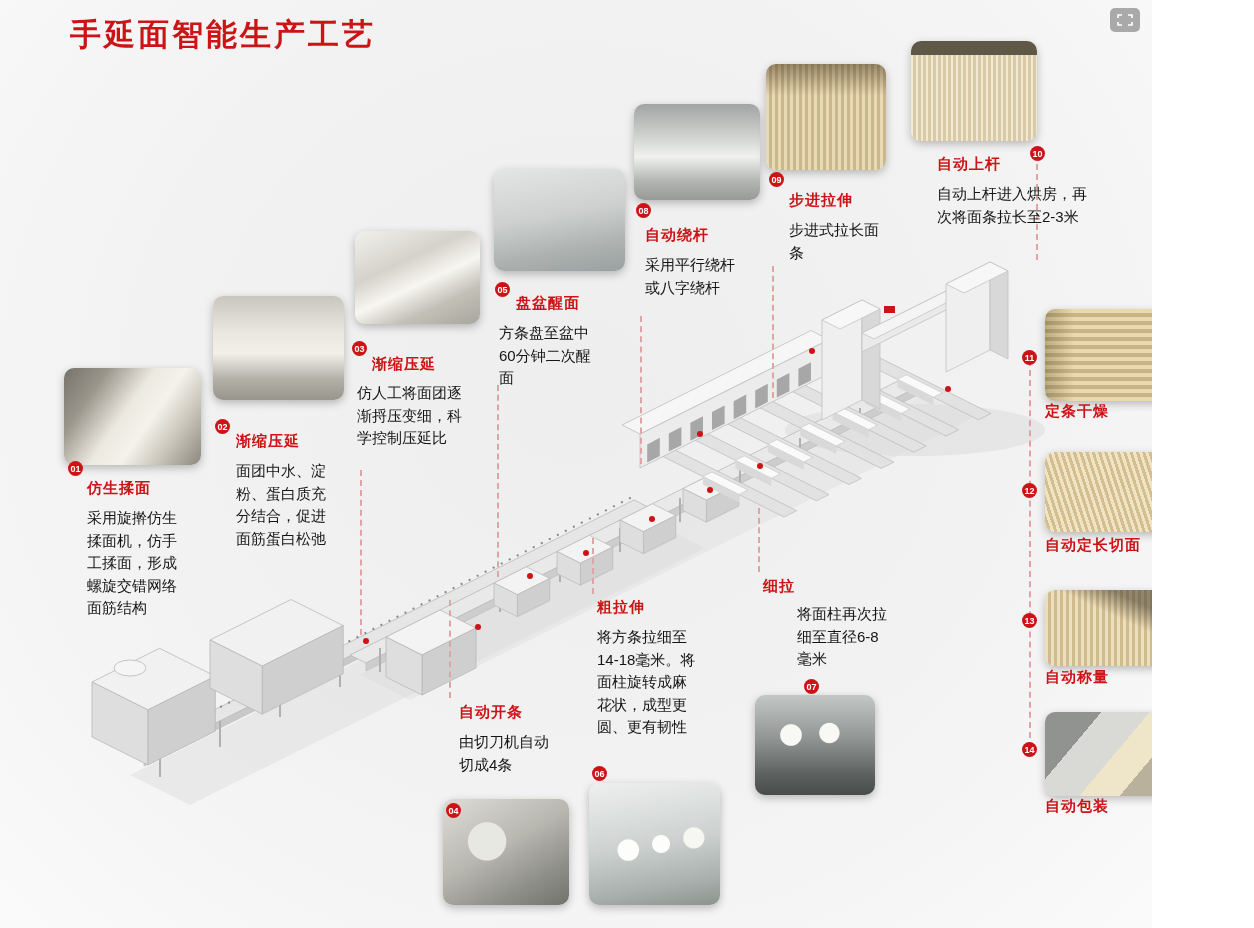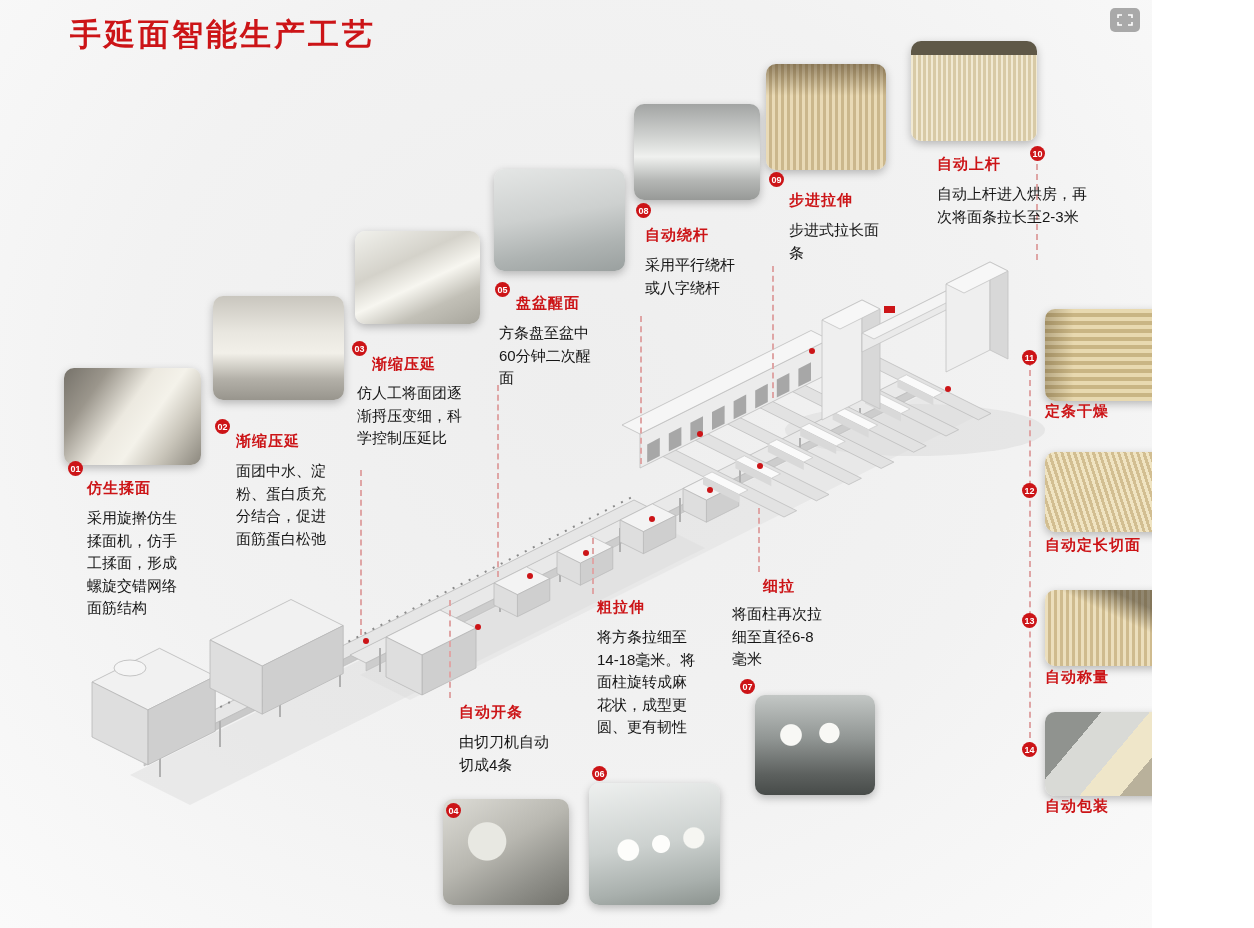--- a/index.html
+++ b/index.html
@@ -212,22 +212,22 @@
 
   <div class="step">
     <div class="step-title" style="left:597px;top:598px;">粗拉伸</div>
     <div class="step-desc" style="left:597px;top:626px;width:100px;">将方条拉细至14-18毫米。将面柱旋转成麻花状，成型更圆、更有韧性</div>
     <div class="badge" style="left:592px;top:766px;">06</div>
     <div class="photo p6" style="left:589px;top:783px;width:131px;height:122px;"></div>
   </div>
 
   <div class="step">
     <div class="step-title" style="left:763px;top:577px;">细拉</div>
-    <div class="step-desc" style="left:732px;top:603px;width:92px;">将面柱再次拉细至直径6-8毫米</div>
-    <div class="badge" style="left:740px;top:679px;text-align:center;">07</div>
+    <div class="step-desc" style="left:797px;top:603px;width:92px;">将面柱再次拉细至直径6-8毫米</div>
+    <div class="badge" style="left:804px;top:679px;text-align:center;">07</div>
     <div class="photo p7" style="left:755px;top:695px;width:120px;height:100px;"></div>
   </div>
 
   <div class="step">
     <div class="photo p8" style="left:634px;top:104px;width:126px;height:96px;"></div>
     <div class="badge" style="left:636px;top:203px;">08</div>
     <div class="step-title" style="left:645px;top:226px;">自动绕杆</div>
     <div class="step-desc" style="left:645px;top:254px;width:92px;">采用平行绕杆或八字绕杆</div>
   </div>
 

